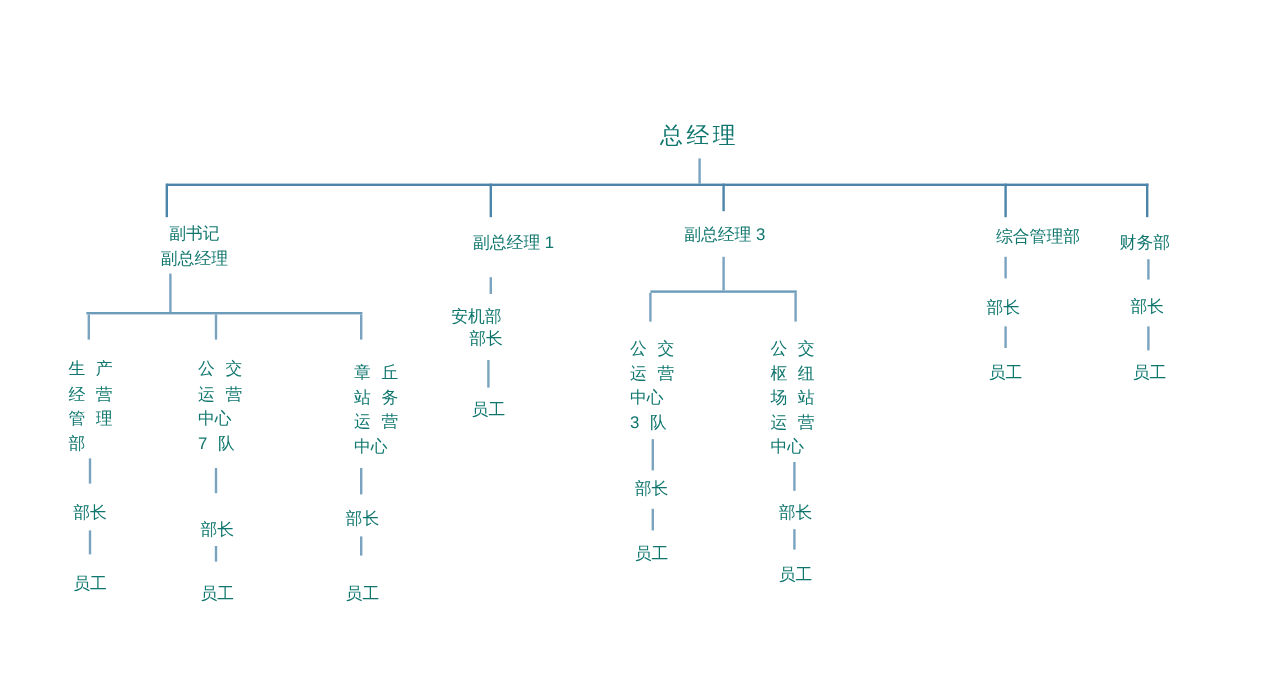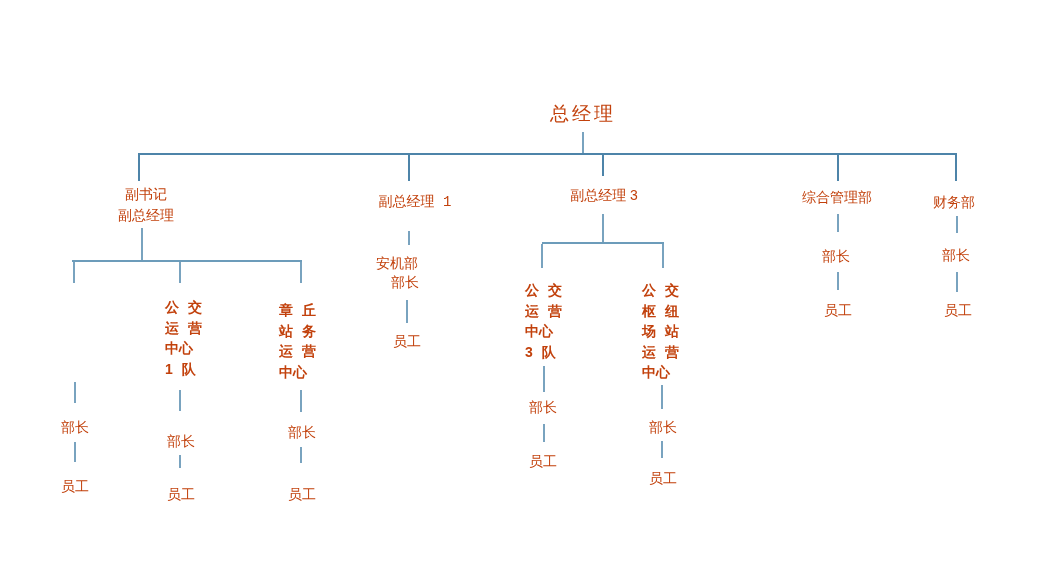--- a/index.html
+++ b/index.html
@@ -1,95 +1,101 @@
 <!DOCTYPE html>
 <html><head>
 <meta charset="utf-8">
 <style>
   html,body{margin:0;padding:0;background:#ffffff;}
   .canvas{
     position:relative;
     width:1052px;height:530px;
     background:#ffffff;
     font-family:"Liberation Sans", sans-serif;
-    color:#c2410c;
+    color:#0f766e;
     overflow:hidden;
   }
   
   .hline{position:absolute;height:2px;background:#4d84a9;}
   .vline{position:absolute;width:2px;background:#79a3bf;}
   
   .node{
     position:absolute;
     transform:translateX(-50%);
     font-size:14px;line-height:21px;
     white-space:nowrap;text-align:center;
   }
   .root-label{font-size:19px;letter-spacing:3px;line-height:22px;}
   
   .col{
     position:absolute;
     font-size:14px;line-height:20.5px;
     word-spacing:5px;white-space:nowrap;text-align:left;
   }
-  .col div{white-space:nowrap;font-weight:bold;}
+  .col div{white-space:nowrap;}
 </style>
 </head>
 <body>
 
 <div class="canvas">
 
   <div class="node root-label" style="left:583px;top:103px;">总经理</div>
 
   <div class="vline" style="left:582px;top:132px;height:21px;"></div>
   <div class="hline" style="left:139px;top:153px;width:818px;"></div>
   <div class="vline" style="left:138px;top:153px;height:28px;background:#4d84a9;"></div>
   <div class="vline" style="left:408px;top:153px;height:28px;background:#4d84a9;"></div>
   <div class="vline" style="left:602px;top:153px;height:23px;background:#4d84a9;"></div>
   <div class="vline" style="left:837px;top:153px;height:28px;background:#4d84a9;"></div>
   <div class="vline" style="left:955px;top:153px;height:28px;background:#4d84a9;"></div>
 
-  <div class="node" style="left:146px;top:184px;">
+  <div class="node" style="left:162px;top:184px;">
     <div>副书记</div>
     <div>副总经理</div>
   </div>
   <div class="vline" style="left:141px;top:228px;height:32px;"></div>
   <div class="hline" style="left:72px;top:260px;width:230px;background:#6c9cba;"></div>
   <div class="vline" style="left:73px;top:262px;height:21px;"></div>
   <div class="vline" style="left:179px;top:262px;height:21px;"></div>
   <div class="vline" style="left:300px;top:262px;height:21px;"></div>
 
+  <div class="col" style="left:57px;top:297px;">
+    <div>生 产</div>
+    <div>经 营</div>
+    <div>管 理</div>
+    <div>部</div>
+  </div>
   <div class="vline" style="left:74px;top:382px;height:21px;"></div>
   <div class="node" style="left:75px;top:417px;">部长</div>
   <div class="vline" style="left:74px;top:442px;height:20px;"></div>
   <div class="node" style="left:75px;top:476px;">员工</div>
 
   <div class="col" style="left:165px;top:297px;">
     <div>公 交</div>
     <div>运 营</div>
     <div>中心</div>
-    <div>1 队</div>
+    <div>7 队</div>
   </div>
   <div class="vline" style="left:179px;top:390px;height:21px;"></div>
   <div class="node" style="left:181px;top:431px;">部长</div>
   <div class="vline" style="left:179px;top:455px;height:13px;"></div>
   <div class="node" style="left:181px;top:484px;">员工</div>
 
-  <div class="col" style="left:279px;top:300px;">
+  <div class="col" style="left:295px;top:300px;">
     <div>章 丘</div>
     <div>站 务</div>
     <div>运 营</div>
     <div>中心</div>
   </div>
   <div class="vline" style="left:300px;top:390px;height:22px;"></div>
   <div class="node" style="left:302px;top:422px;">部长</div>
   <div class="vline" style="left:300px;top:447px;height:16px;"></div>
   <div class="node" style="left:302px;top:484px;">员工</div>
 
-  <div class="node" style="left:415px;top:192px;font-family:Liberation Mono, monospace;">副总经理 1</div>
+  <div class="node" style="left:428px;top:192px;">副总经理 1</div>
   <div class="vline" style="left:408px;top:231px;height:14px;"></div>
   <div class="node" style="left:397px;top:254px;line-height:19px;text-align:center;">
     <div>安机部</div>
     <div style="padding-left:16px;">部长</div>
   </div>
   <div class="vline" style="left:406px;top:300px;height:23px;"></div>
   <div class="node" style="left:407px;top:331px;">员工</div>
 
   <div class="node" style="left:604px;top:185px;">副总经理 3</div>
   <div class="vline" style="left:602px;top:214px;height:28px;"></div>
@@ -113,21 +119,21 @@
     <div>枢 纽</div>
     <div>场 站</div>
     <div>运 营</div>
     <div>中心</div>
   </div>
   <div class="vline" style="left:661px;top:385px;height:24px;"></div>
   <div class="node" style="left:663px;top:417px;">部长</div>
   <div class="vline" style="left:661px;top:441px;height:17px;"></div>
   <div class="node" style="left:663px;top:468px;">员工</div>
 
-  <div class="node" style="left:837px;top:187px;">综合管理部</div>
+  <div class="node" style="left:865px;top:187px;">综合管理部</div>
   <div class="vline" style="left:837px;top:214px;height:18px;"></div>
   <div class="node" style="left:836px;top:246px;">部长</div>
   <div class="vline" style="left:837px;top:272px;height:18px;"></div>
   <div class="node" style="left:838px;top:300px;">员工</div>
 
   <div class="node" style="left:954px;top:192px;">财务部</div>
   <div class="vline" style="left:956px;top:216px;height:17px;"></div>
   <div class="node" style="left:956px;top:245px;">部长</div>
   <div class="vline" style="left:956px;top:272px;height:20px;"></div>
   <div class="node" style="left:958px;top:300px;">员工</div>

